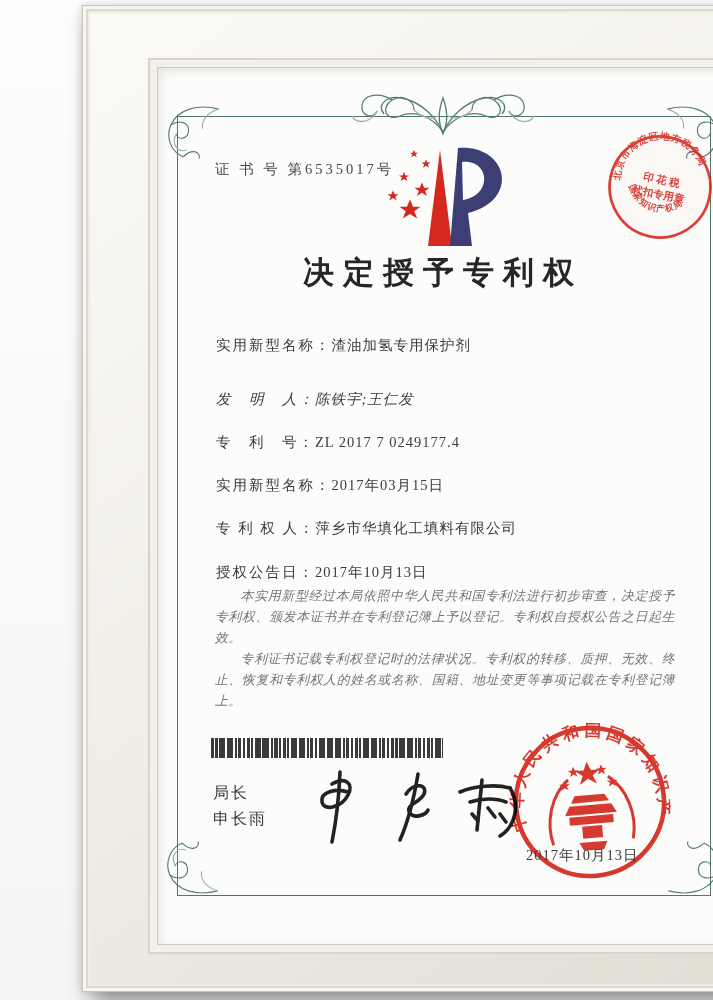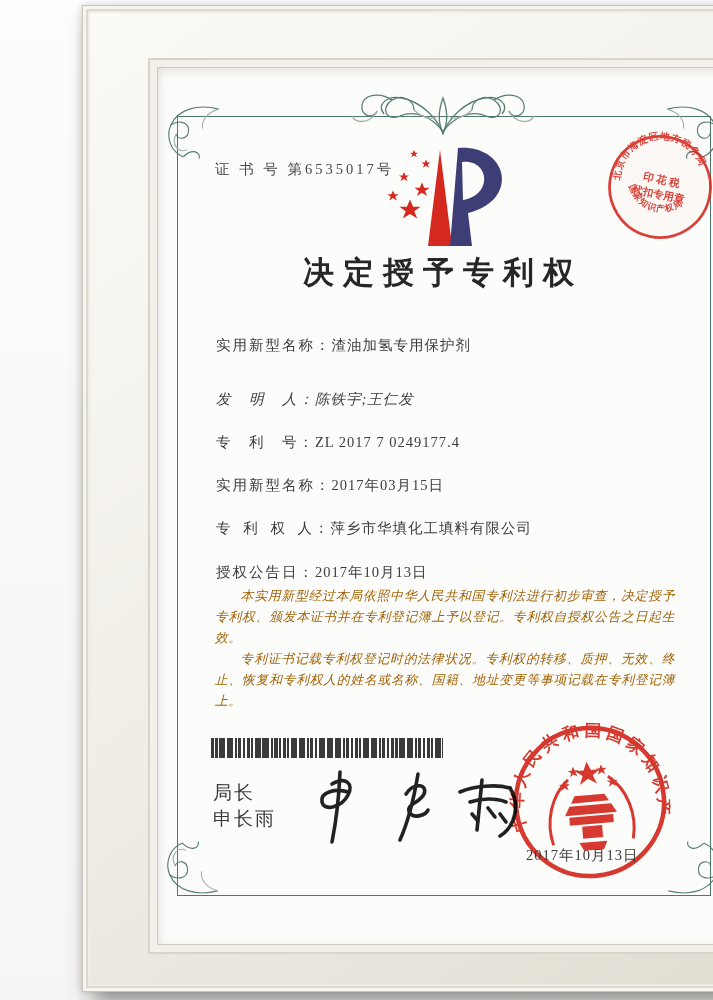--- a/index.html
+++ b/index.html
@@ -34,34 +34,34 @@
 
   
   .logo{position:absolute;left:222px;top:76px;width:130px;height:112px;}
 
   .title{position:absolute;left:0;top:184px;width:100%;text-align:center;
     font-size:31px;font-weight:700;letter-spacing:9px;color:#262626;}
 
   .fields{position:absolute;left:58px;top:0;width:470px;}
   .frow{position:absolute;left:0;font-size:14.5px;color:#3c3c3c;white-space:nowrap;letter-spacing:1px;}
   .frow .lab{letter-spacing:2px;}
-  .f0{top:268px;font-family:Liberation Mono, monospace;} .f1{top:322px;font-style:italic;} .f2{top:365px;} .f3{top:408px;} .f4{top:451px;font-family:Liberation Mono, monospace;} .f5{top:495px;font-family:Liberation Serif, serif;}
-
-  .paras{position:absolute;left:57px;top:518px;width:460px;color:#a16207;}
+  .f0{top:268px;font-family:Liberation Mono, monospace;} .f1{top:322px;font-style:italic;} .f2{top:365px;} .f3{top:408px;} .f4{top:451px;} .f5{top:495px;font-family:Liberation Serif, serif;}
+
+  .paras{position:absolute;left:57px;top:518px;width:460px;color:#737373;}
   .paras p{margin:0;font-size:12.8px;line-height:21px;text-align:justify;text-indent:2em;
     font-style:italic;letter-spacing:.4px;}
 
   .barcode{position:absolute;left:53px;top:670px;width:232px;height:20px;
     background:
       repeating-linear-gradient(90deg,#191919 0 2px,rgba(0,0,0,0) 2px 4px),
       repeating-linear-gradient(90deg,#191919 0 3px,rgba(0,0,0,0) 3px 9px),
       repeating-linear-gradient(90deg,rgba(0,0,0,0) 0 6px,#191919 6px 7px,rgba(0,0,0,0) 7px 15px);
     opacity:.85;}
 
-  .signer{position:absolute;left:55px;top:712px;font-size:19px;color:#3a3a3a;line-height:26px;letter-spacing:2px;}
+  .signer{position:absolute;left:55px;top:712px;font-size:16px;color:#3a3a3a;line-height:26px;letter-spacing:2px;}
   .signature{position:absolute;left:140px;top:700px;width:260px;height:80px;}
   .signature path{stroke:#222;stroke-width:3.6px;fill:none;stroke-linecap:round;stroke-linejoin:round;}
 
   .seal{position:absolute;left:352px;top:654px;width:160px;height:160px;transform:rotate(-5deg);
     opacity:.92;mix-blend-mode:multiply;}
   .seal *{fill:#d5281e;}
   .seal .ring{fill:none;stroke:#d5281e;stroke-width:4.5;}
   .seal .wreath{fill:none;stroke:#d5281e;stroke-width:3;}
   .seal text{font-weight:bold;}
 

